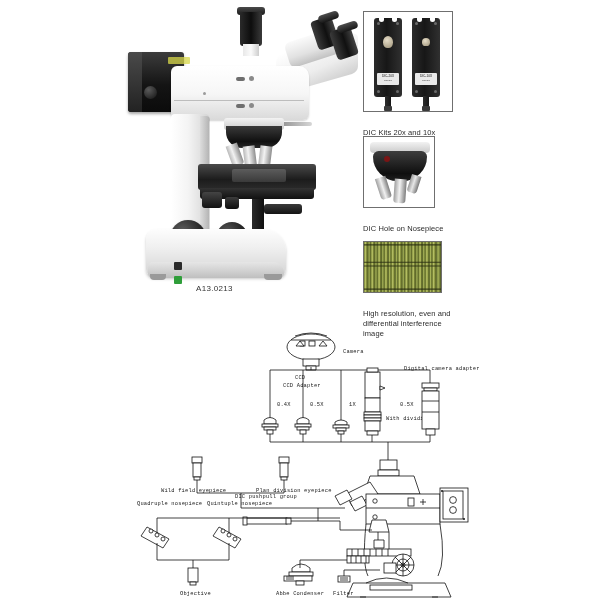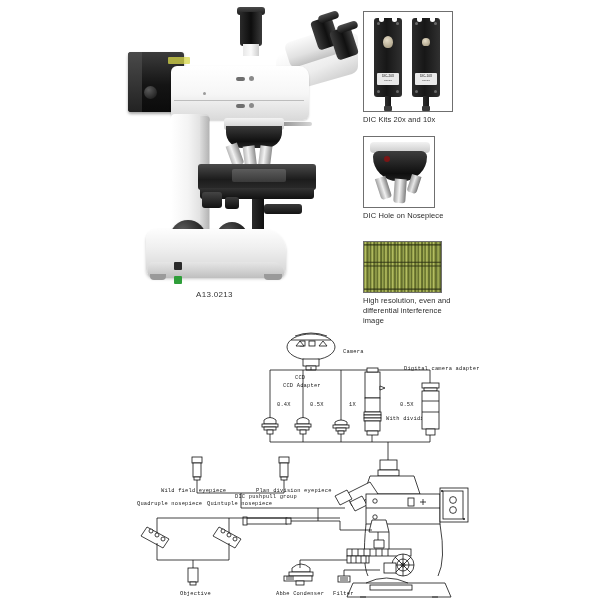--- a/index.html
+++ b/index.html
@@ -203,21 +203,21 @@
     left: 88px; top: 218px; width: 32px; height: 32px;
     background: radial-gradient(circle at 35% 30%,#565656,#121212 70%);
     border-radius: 50%;
   }
   .switch-1 { left: 46px; top: 258px; width: 8px; height: 8px; background:#2b2b2b; border-radius:1px;}
   .switch-2 { left: 46px; top: 272px; width: 8px; height: 8px; background:#2f9e3a; border-radius:1px;}
 
   
   #model-number {
     position: absolute;
-    left: 196px; top: 290px;
+    left: 196px; top: 284px;
     font-size: 8px;
     color: #333;
     letter-spacing: .3px;
     white-space: nowrap;
   }
 
   
   #watermark {
     position: absolute;
     left: 208px; top: 282px;
@@ -240,21 +240,21 @@
     border: 1px solid #6f6f6f;
     background: #ffffff;
     box-sizing: border-box;
     position: relative;
     overflow: hidden;
   }
   .panel-caption {
     font-size: 7.5px;
     color: #2b2b2b;
     line-height: 1.35;
-    margin-top: 3px;
+    margin-top: 16px;
     letter-spacing: .1px;
   }
 
   
   #panel-dic-kits { left: 363px; top: 11px; }
   #panel-dic-kits .panel-frame { width: 90px; height: 101px; }
   .kit {
     position: absolute; top: 6px;
     width: 28px; height: 79px;
     background: linear-gradient(90deg,#2b2b2b,#171717 45%,#303030);

